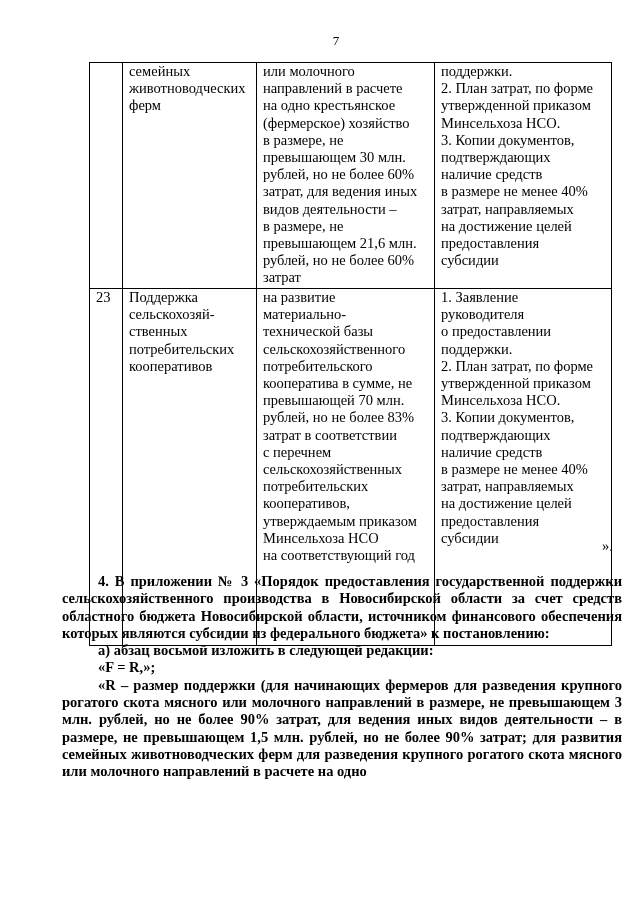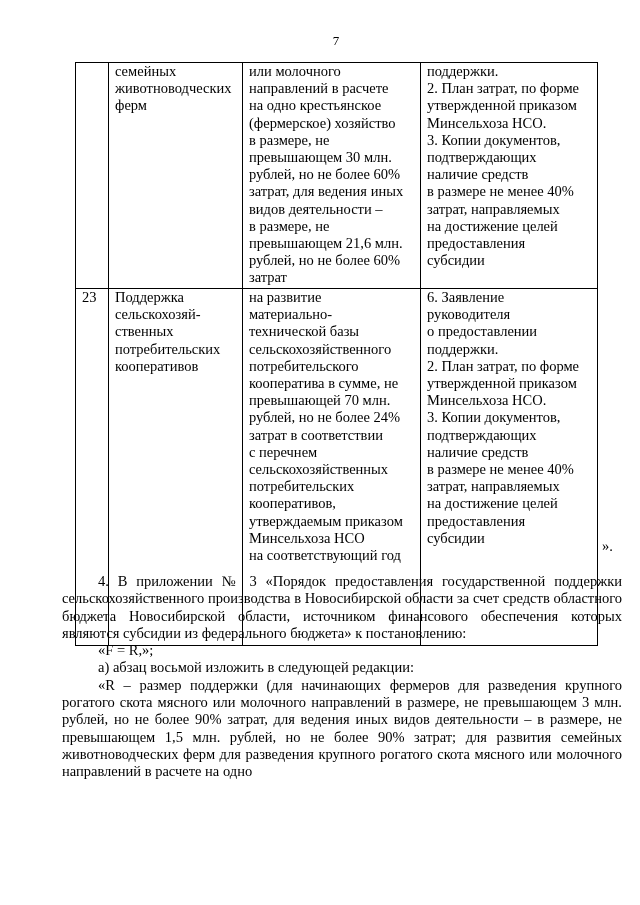--- a/index.html
+++ b/index.html
@@ -17,21 +17,21 @@
     top: 33px;
     left: 75px;
     width: 522px;
     text-align: center;
     font-size: 13px;
     line-height: 16px;
   }
   table.doc-table {
     position: absolute;
     top: 62px;
-    left: 75px;
+    left: 89px;
     width: 522px;
     border-collapse: collapse;
     table-layout: fixed;
     padding-left: 10px;
   }
   table.doc-table td {
     border: 1px solid #000;
     vertical-align: top;
     text-align: left;
     padding: 0 4px 0 6px;
@@ -50,20 +50,21 @@
     line-height: 17px;
   }
   .body-text {
     position: absolute;
     top: 573px;
     left: 62px;
     width: 560px;
     font-size: 14.5px;
     line-height: 17.3px;
     text-align: justify;
+    font-weight: bold;
   }
   .body-text p { margin: 0; text-indent: 36px; }
 </style>
 </head>
 <body>
 
 <div class="page">
 
   <div class="page-number">7</div>
 
@@ -113,30 +114,30 @@
 ственных
 потребительских
 кооперативов</td>
         <td>на развитие
 материально-
 технической базы
 сельскохозяйственного
 потребительского
 кооператива в сумме, не
 превышающей 70 млн.
-рублей, но не более 24%
+рублей, но не более 83%
 затрат в соответствии
 с перечнем
 сельскохозяйственных
 потребительских
 кооперативов,
 утверждаемым приказом
 Минсельхоза НСО
 на соответствующий год</td>
-        <td>6. Заявление
+        <td>1. Заявление
 руководителя
 о предоставлении
 поддержки.
 2. План затрат, по форме
 утвержденной приказом
 Минсельхоза НСО.
 3. Копии документов,
 подтверждающих
 наличие средств
 в размере не менее 40%
@@ -145,18 +146,18 @@
 предоставления
 субсидии</td>
       </tr>
     </tbody>
   </table>
 
   <div class="closing-quote">».</div>
 
   <div class="body-text">
     <p>4. В приложении № 3 «Порядок предоставления государственной поддержки сельскохозяйственного производства в Новосибирской области за счет средств областного бюджета Новосибирской области, источником финансового обеспечения которых являются субсидии из федерального бюджета» к постановлению:</p>
+    <p>а) абзац восьмой изложить в следующей редакции:</p>
     <p>«F = R,»;</p>
-    <p>а) абзац восьмой изложить в следующей редакции:</p>
     <p>«R – размер поддержки (для начинающих фермеров для разведения крупного рогатого скота мясного или молочного направлений в размере, не превышающем 3 млн. рублей, но не более 90% затрат, для ведения иных видов деятельности – в размере, не превышающем 1,5 млн. рублей, но не более 90% затрат; для развития семейных животноводческих ферм для разведения крупного рогатого скота мясного или молочного направлений в расчете на одно</p>
   </div>
 
 </div>
 
 </body></html>

